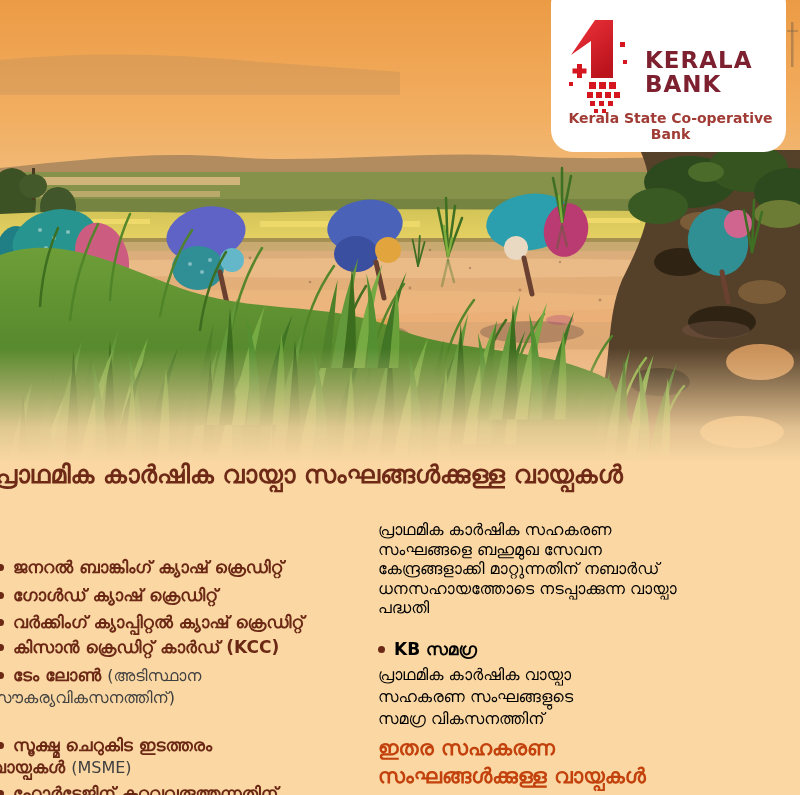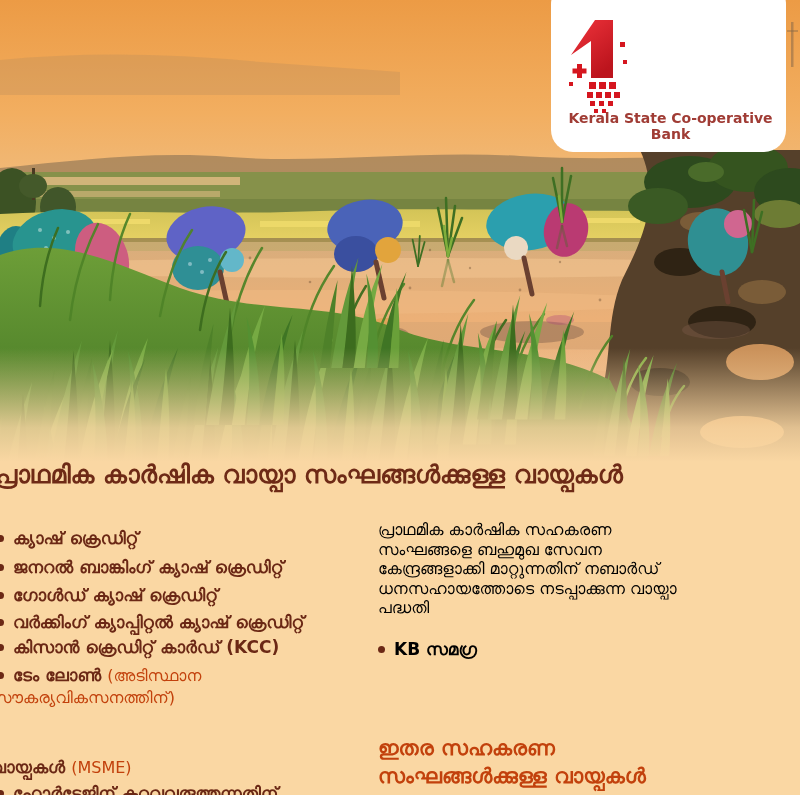--- a/index.html
+++ b/index.html
@@ -11,21 +11,21 @@
   .logo-one{position:absolute;left:16px;top:36px;}
   .brand{position:absolute;left:94px;top:66px;color:#7d2130;font-weight:800;font-size:23px;line-height:24px;letter-spacing:1px;}
   .tagline{position:absolute;left:10px;right:6px;top:128px;text-align:center;font-size:14px;font-weight:700;color:#a03c35;}
   
   .heading{position:absolute;left:-8px;top:460px;margin:0;font-size:25px;font-weight:700;color:#6e2a16;white-space:nowrap;}
   
   .leftcol{position:absolute;left:0;top:520px;width:372px;height:275px;}
   .li{position:absolute;left:0;white-space:nowrap;font-size:17px;color:#6b2815;font-weight:700;}
   .li.wrap{left:-9px;}
   .dot{display:inline-block;width:7px;height:7px;border-radius:50%;background:#6b2815;margin-right:9px;vertical-align:2px;margin-left:-3px;}
-  .note{font-weight:400;color:#c2410c;margin-left:6px;font-size:16px;}
+  .note{font-weight:400;color:#404040;margin-left:6px;font-size:16px;}
   .note.first{margin-left:0;}
   
   .rightcol{position:absolute;left:378px;top:520px;width:422px;height:275px;}
   .prewrap{white-space:pre-line;}
   .para{position:absolute;margin:0;font-size:16px;line-height:19.5px;color:#000000;font-weight:500;}
   .para.second{line-height:22px;}
   .kbrow{position:absolute;top:119px;font-size:17px;font-weight:700;color:#000000;}
   .kbrow .dot{margin-left:0;}
   .subheading{position:absolute;top:214px;margin:0;font-size:21px;line-height:28px;font-weight:700;color:#c2410c;}
 </style>
@@ -291,41 +291,48 @@
           <rect x="41" y="83" width="5" height="5"></rect>
         <rect x="27" y="91" width="4" height="4"></rect>
           <rect x="35" y="91" width="4" height="4"></rect>
         <rect x="10" y="46" width="5" height="14"></rect>
           <rect x="5.5" y="50.5" width="14" height="5"></rect>
         <rect x="53" y="24" width="5" height="5"></rect>
           <rect x="56" y="42" width="4" height="4"></rect>
           <rect x="2" y="64" width="4" height="4"></rect>
       </g>
     </svg>
+    <div class="brand">
+      <div>KERALA</div>
+      <div>BANK</div>
+    </div>
     <div class="tagline">Kerala State Co-operative Bank</div>
   </div>
 
   <h1 class="heading">പ്രാഥമിക കാർഷിക വായ്പാ സംഘങ്ങൾക്കുള്ള  വായ്പകൾ</h1>
 
   <div class="leftcol">
-    <div class="li" style="top:8px"><span class="dot"></span><b>ക്യാഷ് ക്രെഡിറ്റ്</b></div>
     <div class="li" style="top:37px"><span class="dot"></span><b>ജനറൽ ബാങ്കിംഗ് ക്യാഷ് ക്രെഡിറ്റ്</b></div>
     <div class="li" style="top:65px"><span class="dot"></span><b>ഗോൾഡ് ക്യാഷ് ക്രെഡിറ്റ്</b></div>
     <div class="li" style="top:92px"><span class="dot"></span><b>വർക്കിംഗ് ക്യാപ്പിറ്റൽ ക്യാഷ് ക്രെഡിറ്റ്</b></div>
     <div class="li" style="top:117px"><span class="dot"></span><b>കിസാൻ ക്രെഡിറ്റ് കാർഡ് (KCC)</b></div>
     <div class="li" style="top:145px"><span class="dot"></span><b>ടേം ലോൺ</b><span class="note">(അടിസ്ഥാന</span></div>
     <div class="li wrap" style="top:167px"><span class="note first">സൗകര്യവികസനത്തിന്)</span></div>
+    <div class="li" style="top:215px"><span class="dot"></span><b>സൂക്ഷ്മ ചെറുകിട ഇടത്തരം</b></div>
     <div class="li wrap" style="top:237px"><b>വായ്പകൾ</b><span class="note">(MSME)</span></div>
     <div class="li" style="top:263px"><span class="dot"></span><b>ഹോർട്ടേജിന് കുറവുവരുത്തുന്നതിന്</b></div>
   </div>
 
   <div class="rightcol">
     <p class="para prewrap" style="top:0">പ്രാഥമിക കാർഷിക സഹകരണ
 സംഘങ്ങളെ ബഹുമുഖ സേവന
 കേന്ദ്രങ്ങളാക്കി മാറ്റുന്നതിന് നബാർഡ്
 ധനസഹായത്തോടെ നടപ്പാക്കുന്ന വായ്പാ
 പദ്ധതി</p>
     <div class="kbrow"><span class="dot"></span><b>KB സമഗ്ര</b></div>
+    <p class="para second prewrap" style="top:144px">പ്രാഥമിക കാർഷിക വായ്പാ
+സഹകരണ സംഘങ്ങളുടെ
+സമഗ്ര വികസനത്തിന്</p>
     <h2 class="subheading prewrap">ഇതര സഹകരണ
 സംഘങ്ങൾക്കുള്ള  വായ്പകൾ</h2>
   </div>
 
 </div>
 
 </body></html>

